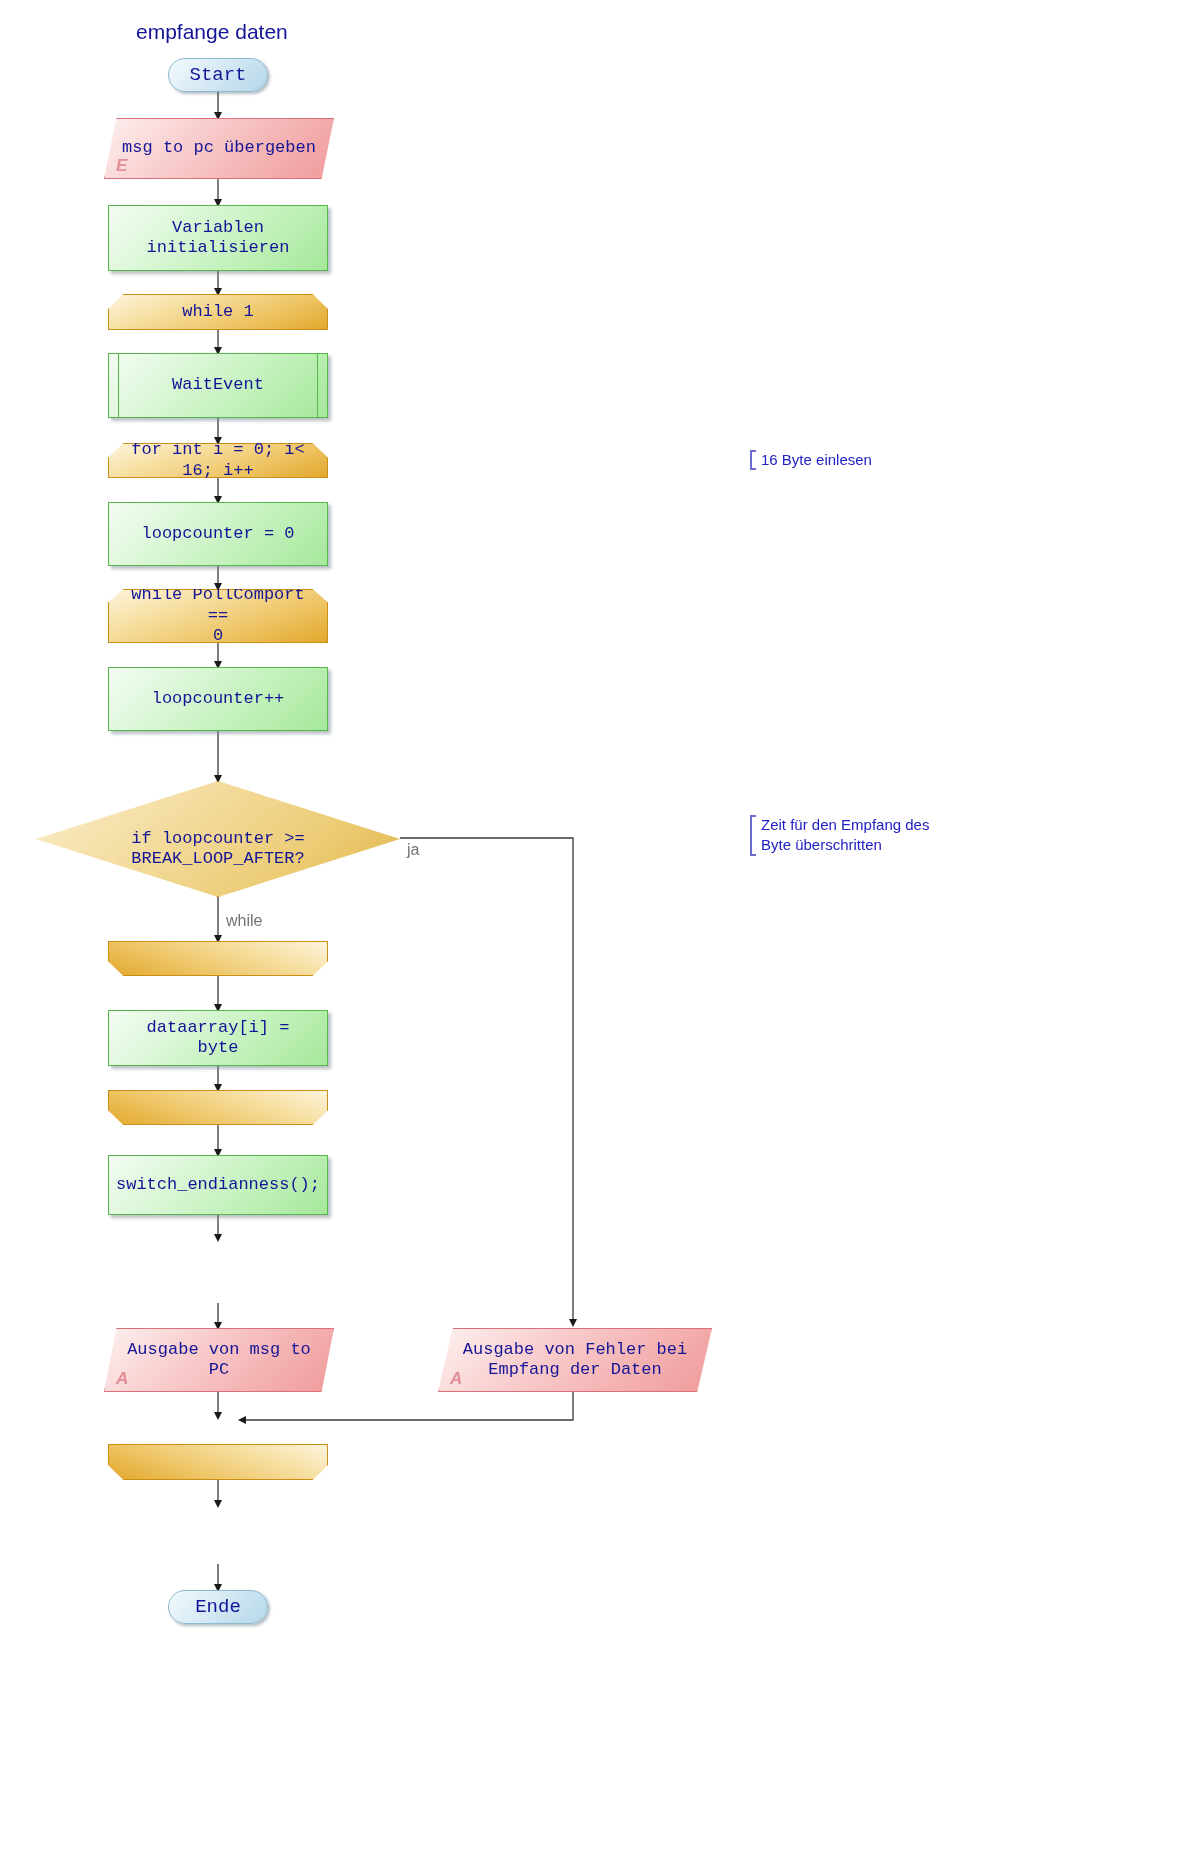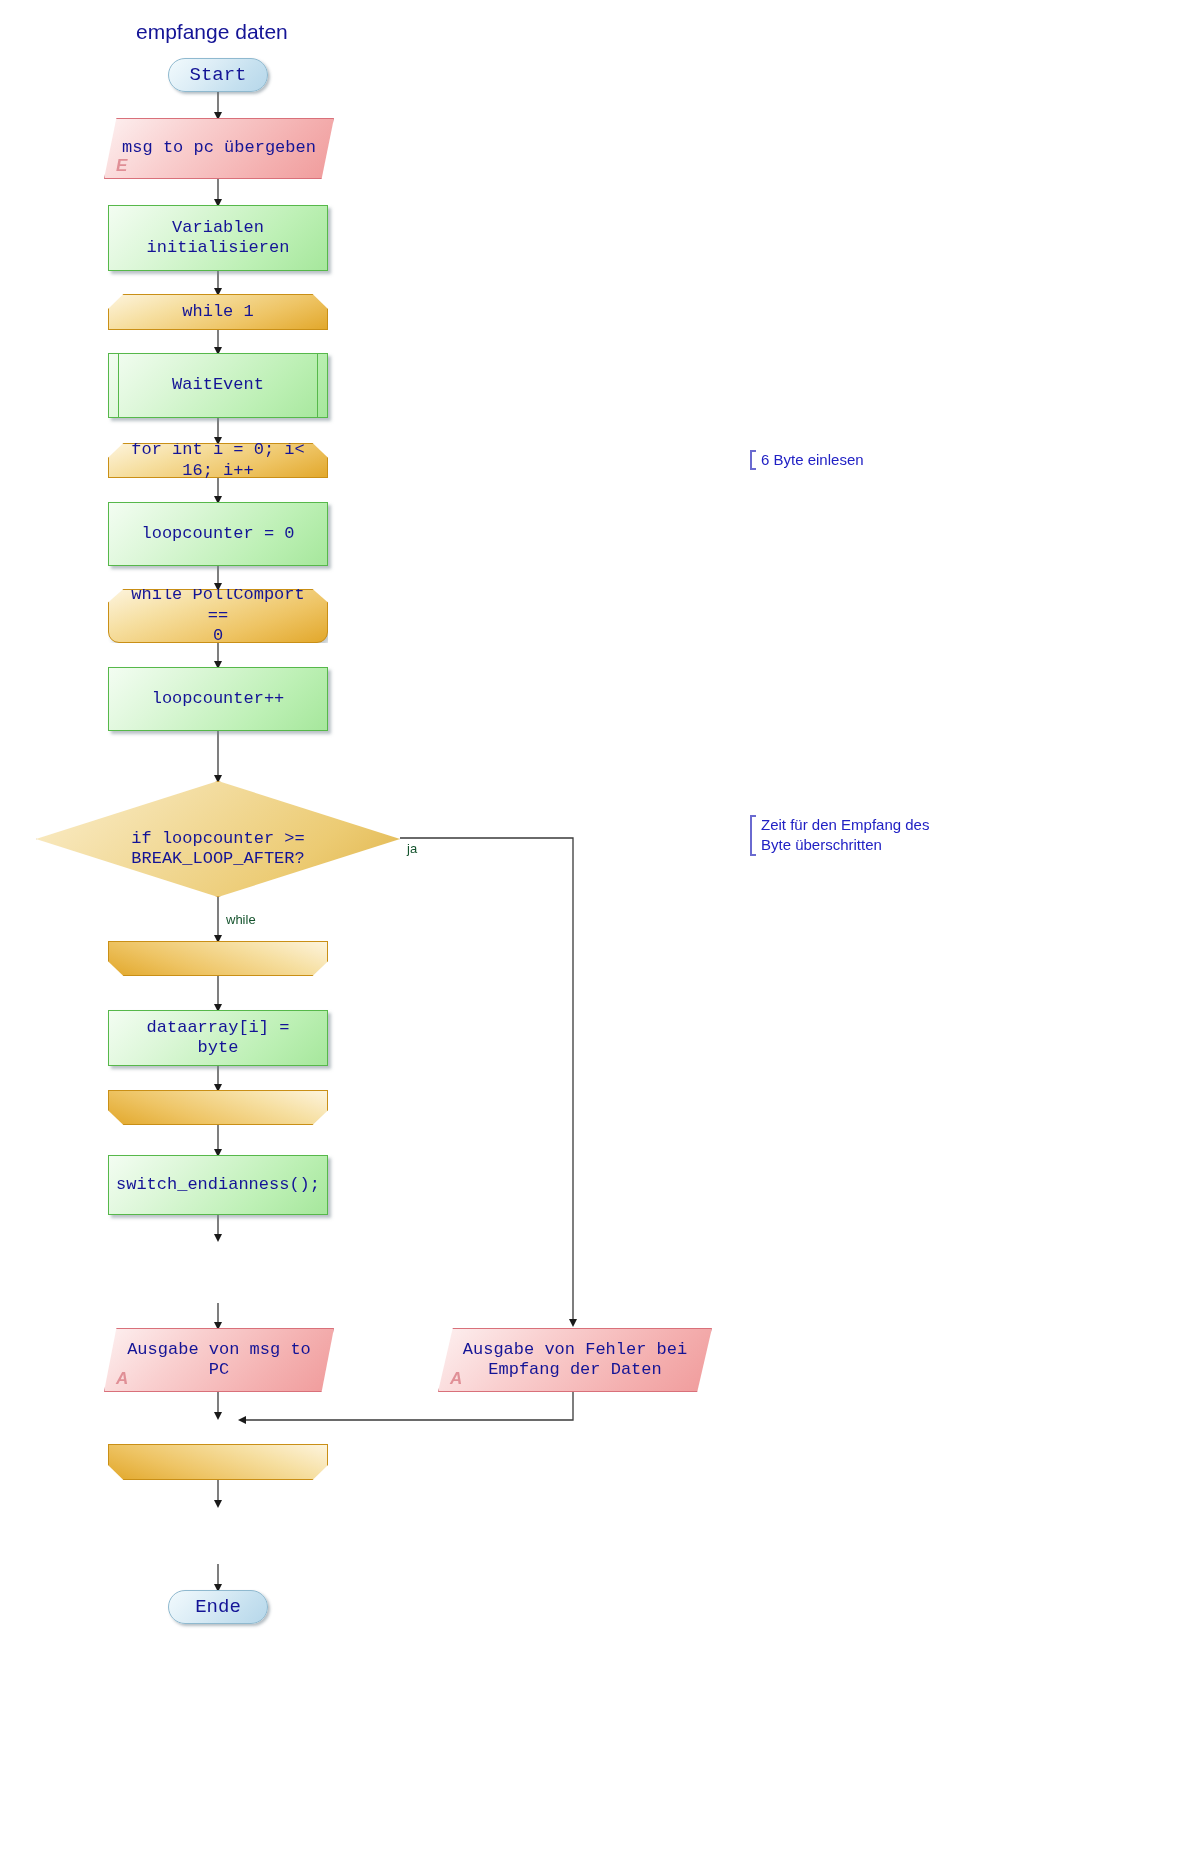--- a/index.html
+++ b/index.html
@@ -66,21 +66,20 @@
   .loopstart{
     background:linear-gradient(160deg,#fdf4dd 0%,#f6dfa1 32%,#eec464 68%,#e2a82c 100%);
     border:1px solid #c98f16;
     -webkit-clip-path:polygon(7% 0,93% 0,100% 42%,100% 100%,0 100%,0 42%);
     clip-path:polygon(7% 0,93% 0,100% 42%,100% 100%,0 100%,0 42%);
     filter:drop-shadow(3px 3px 2px rgba(120,135,145,.45));
   }
   .loopstart2{
     -webkit-clip-path:polygon(7% 0,93% 0,100% 25%,100% 100%,0 100%,0 25%);
     clip-path:polygon(7% 0,93% 0,100% 25%,100% 100%,0 100%,0 25%);
-    border-radius:11px;
   }
 
   
   .loopend{
     background:linear-gradient(20deg,#e2a82c 0%,#eec464 32%,#f6dfa1 68%,#fdf4dd 100%);
     border:1px solid #c98f16;
     -webkit-clip-path:polygon(0 0,100% 0,100% 58%,93% 100%,7% 100%,0 58%);
     clip-path:polygon(0 0,100% 0,100% 58%,93% 100%,7% 100%,0 58%);
     filter:drop-shadow(3px 3px 2px rgba(120,135,145,.45));
   }
@@ -93,21 +92,21 @@
     clip-path:polygon(50% 0,100% 50%,50% 100%,0 50%);
     filter:drop-shadow(3px 3px 2px rgba(120,135,145,.45));
   }
   .decision .lbl{align-items:flex-start;padding-top:47px;}
 
   
   .diagram-title{
     position:absolute;color:#141496;font-size:21px;white-space:nowrap;
   }
   .edge-label{
-    position:absolute;color:#14532d;font-size:13px;white-space:nowrap;
+    position:absolute;color:#737373;font-size:16px;white-space:nowrap;
   }
   .note{
     position:absolute;color:#2121c4;font-size:15px;line-height:1.35;
     white-space:pre-line;padding-left:9px;
     border-left:2px solid #6a6ad0;
   }
   .note::before,.note::after{
     content:"";position:absolute;left:-2px;width:6px;height:2px;background:#6a6ad0;
   }
   .note::before{top:0;}
@@ -229,18 +228,18 @@
   </div>
 
   <div class="node loopend" style="left:108px;top:1444px;width:220px;height:36px;">
     <div class="lbl"></div>
   </div>
 
   <div class="node terminator" style="left:168px;top:1590px;width:100px;height:34px;">
     <div class="lbl">Ende</div>
   </div>
 
-  <div class="note" style="left:750px;top:450px;width:220px;">6 Byte einlesen</div>
+  <div class="note" style="left:750px;top:450px;width:220px;">16 Byte einlesen</div>
 
   <div class="note" style="left:750px;top:815px;width:230px;">Zeit für den Empfang des
 Byte überschritten</div>
 
 </div>
 
 </body></html>

